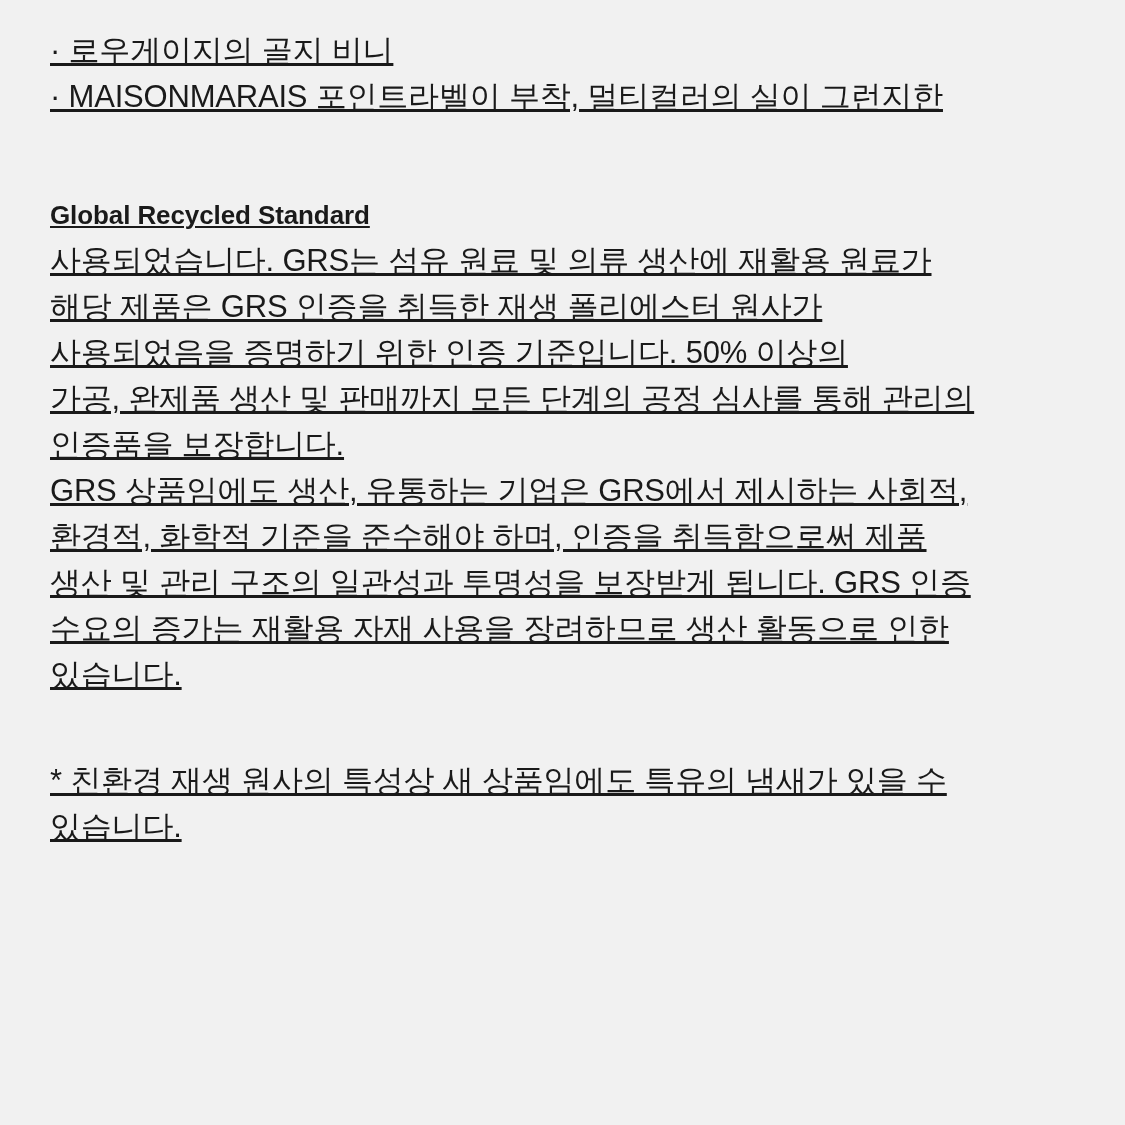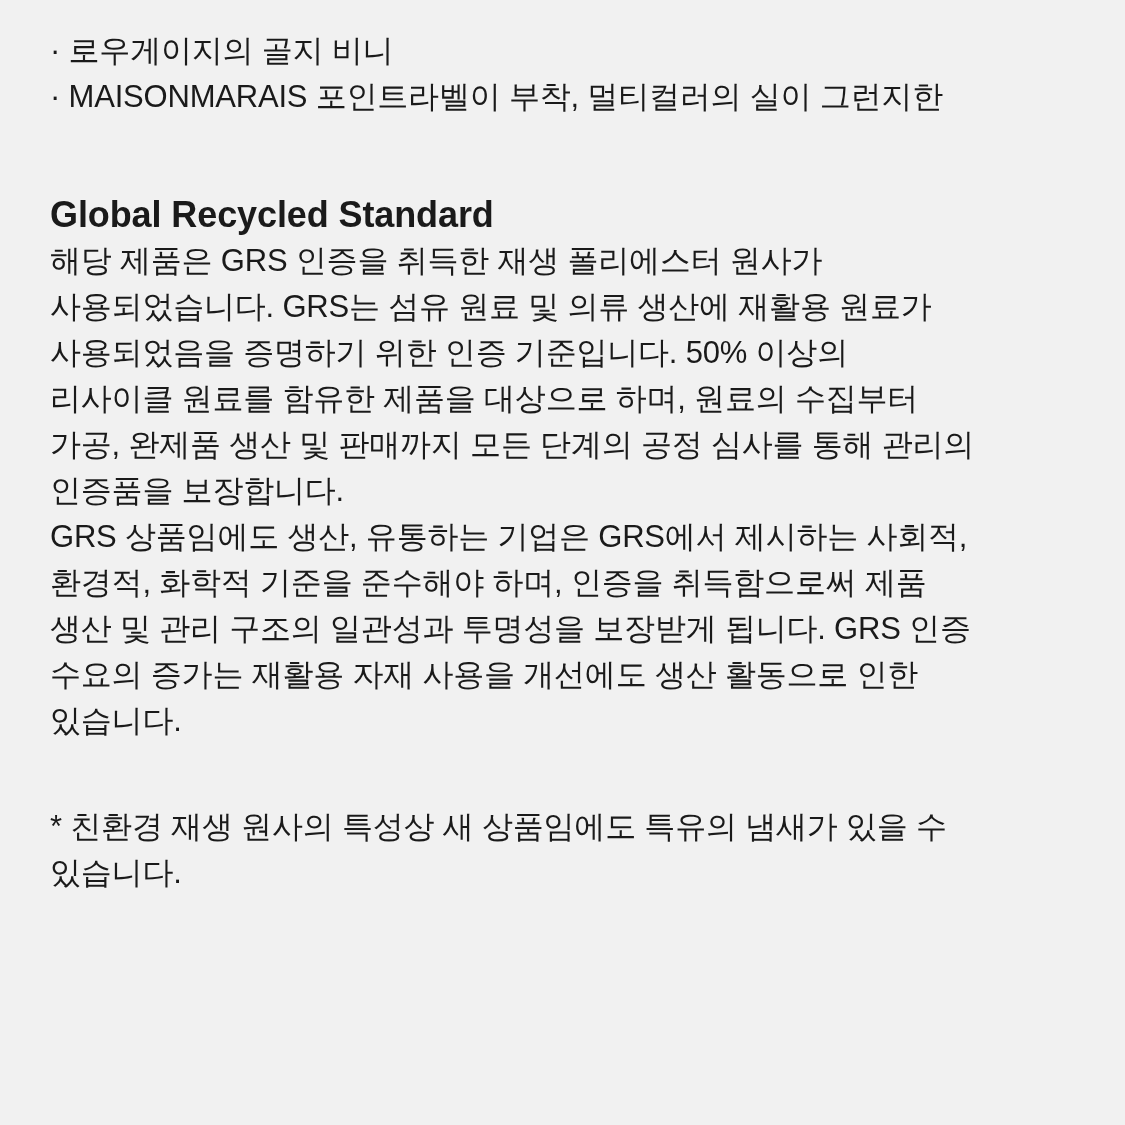--- a/index.html
+++ b/index.html
@@ -28,60 +28,60 @@
   .bullet-line,
   .body-line,
   .note-line {
     font-size: 31px;
     line-height: 46px;
     letter-spacing: -0.2px;
     white-space: pre-wrap;
     word-break: keep-all;
   }
   .section-title {
-    font-size: 36px;
+    font-size: 26px;
     line-height: 46px;
     font-weight: bold;
     letter-spacing: -0.1px;
     margin: 0;
   }
   .spacer-lg {
     height: 72px;
   }
   .spacer-md {
     height: 60px;
   }
   .block {
     margin: 0;
+    text-decoration: underline;
   }
 </style>
 </head>
 <body>
 
 <div class="page">
 
   <div class="block bullet-list">
     <div class="bullet-line">· 로우게이지의 골지 비니</div>
     <div class="bullet-line">· MAISONMARAIS 포인트라벨이 부착, 멀티컬러의 실이 그런지한</div>
   </div>
 
   <div class="spacer-lg"></div>
 
   <div class="block">
     <div class="section-title">Global Recycled Standard</div>
+    <div class="body-line">사용되었습니다. GRS는 섬유 원료 및 의류 생산에 재활용 원료가</div>
     <div class="body-line">해당 제품은 GRS 인증을 취득한 재생 폴리에스터 원사가</div>
-    <div class="body-line">사용되었습니다. GRS는 섬유 원료 및 의류 생산에 재활용 원료가</div>
     <div class="body-line">사용되었음을 증명하기 위한 인증 기준입니다. 50% 이상의</div>
-    <div class="body-line">리사이클 원료를 함유한 제품을 대상으로 하며, 원료의 수집부터</div>
     <div class="body-line">가공, 완제품 생산 및 판매까지 모든 단계의 공정 심사를 통해 관리의</div>
     <div class="body-line">인증품을 보장합니다.</div>
     <div class="body-line">GRS 상품임에도 생산, 유통하는 기업은 GRS에서 제시하는 사회적,</div>
     <div class="body-line">환경적, 화학적 기준을 준수해야 하며, 인증을 취득함으로써 제품</div>
     <div class="body-line">생산 및 관리 구조의 일관성과 투명성을 보장받게 됩니다. GRS 인증</div>
-    <div class="body-line">수요의 증가는 재활용 자재 사용을 개선에도 생산 활동으로 인한</div>
+    <div class="body-line">수요의 증가는 재활용 자재 사용을 장려하므로 생산 활동으로 인한</div>
     <div class="body-line">있습니다.</div>
   </div>
 
   <div class="spacer-md"></div>
 
   <div class="block">
     <div class="note-line">* 친환경 재생 원사의 특성상 새 상품임에도 특유의 냄새가 있을 수</div>
     <div class="note-line">있습니다.</div>
   </div>
 

